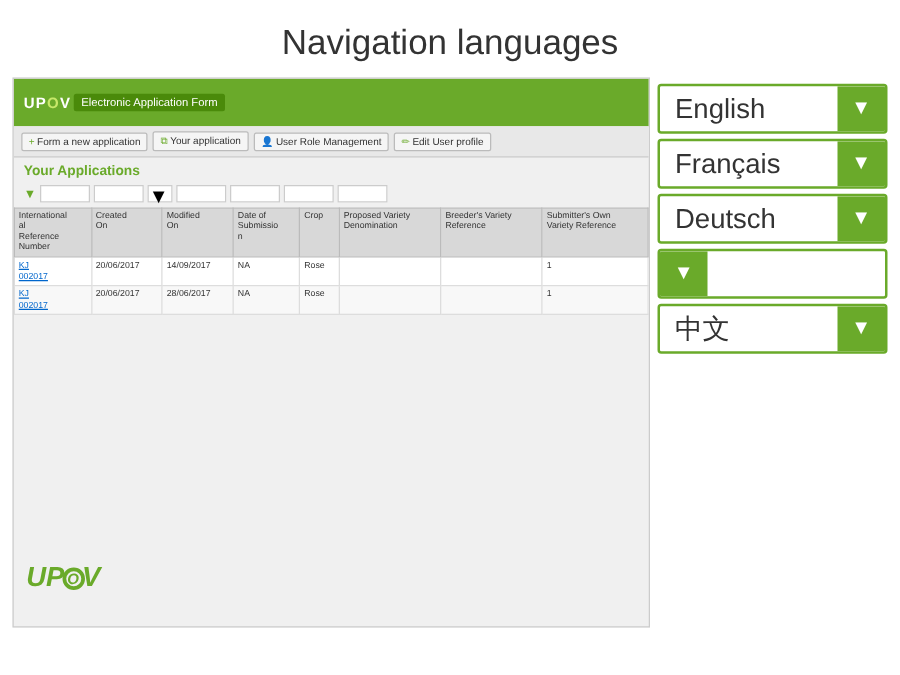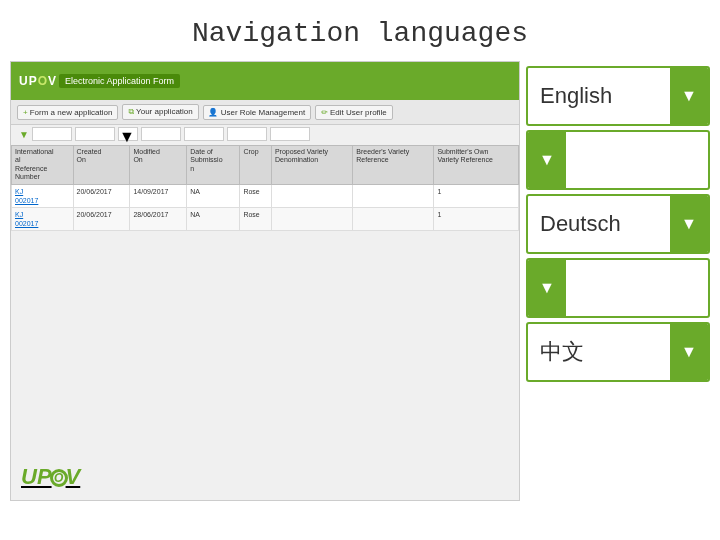--- a/index.html
+++ b/index.html
@@ -12,21 +12,20 @@
       position: relative;
     }
 
     
     .slide-title {
       text-align: center;
       font-size: 28px;
       color: #333;
       padding: 18px 0 12px 0;
       font-weight: normal;
-      font-family: Liberation Mono, monospace;
     }
 
     
     .content-area {
       display: flex;
       width: 100%;
       height: 440px;
     }
 
     
@@ -150,23 +149,22 @@
       background: #f8f8f8;
     }
     .app-link {
       color: #0066cc;
       text-decoration: underline;
     }
 
     
     .upov-footer {
       position: absolute;
-      bottom: 10px;
+      bottom: 26px;
       left: 10px;
-      text-decoration: underline;
     }
     .upov-footer-logo {
       font-size: 22px;
       font-weight: bold;
       font-style: italic;
       color: #6aaa2a;
     }
     .upov-footer-logo .circle-o {
       display: inline-block;
       width: 18px;
@@ -189,21 +187,21 @@
       padding: 5px 10px 5px 6px;
       background: white;
     }
 
     .lang-option {
       display: flex;
       align-items: center;
       border: 2px solid #6aaa2a;
       border-radius: 3px;
       background: white;
-      height: 60px;
+      height: 40px;
       overflow: hidden;
     }
     .lang-label {
       flex: 1;
       padding: 0 12px;
       font-size: 22px;
       color: #333;
     }
     .lang-dropdown-arrow {
       width: 38px;
@@ -242,20 +240,21 @@
         <span class="icon">⧉</span><span>Your application</span>
       </div>
       <div class="toolbar-btn">
         <span class="icon">👤</span><span>User Role Management</span>
       </div>
       <div class="toolbar-btn">
         <span class="icon">✏</span><span>Edit User profile</span>
       </div>
     </div>
 
+    <div class="section-title">Your Applications</div>
 
     <div class="filter-row">
       <span class="filter-icon">▼</span>
       <div class="filter-input"></div>
       <div class="filter-input"></div>
       <div class="filter-dropdown">▼</div>
       <div class="filter-input"></div>
       <div class="filter-input"></div>
       <div class="filter-input"></div>
       <div class="filter-input"></div>
@@ -306,20 +305,21 @@
     </div>
   </div>
 
   <div class="right-panel">
 
   <div class="lang-option">
       <span class="lang-label">English</span>
       <div class="lang-dropdown-arrow">▼</div>
     </div>
       <div class="lang-option">
+      <span class="lang-label">Français</span>
       <div class="lang-dropdown-arrow">▼</div>
     </div>
       <div class="lang-option">
       <span class="lang-label">Deutsch</span>
       <div class="lang-dropdown-arrow">▼</div>
     </div>
       <div class="lang-option">
       <div class="lang-dropdown-arrow">▼</div>
     </div>
       <div class="lang-option">

